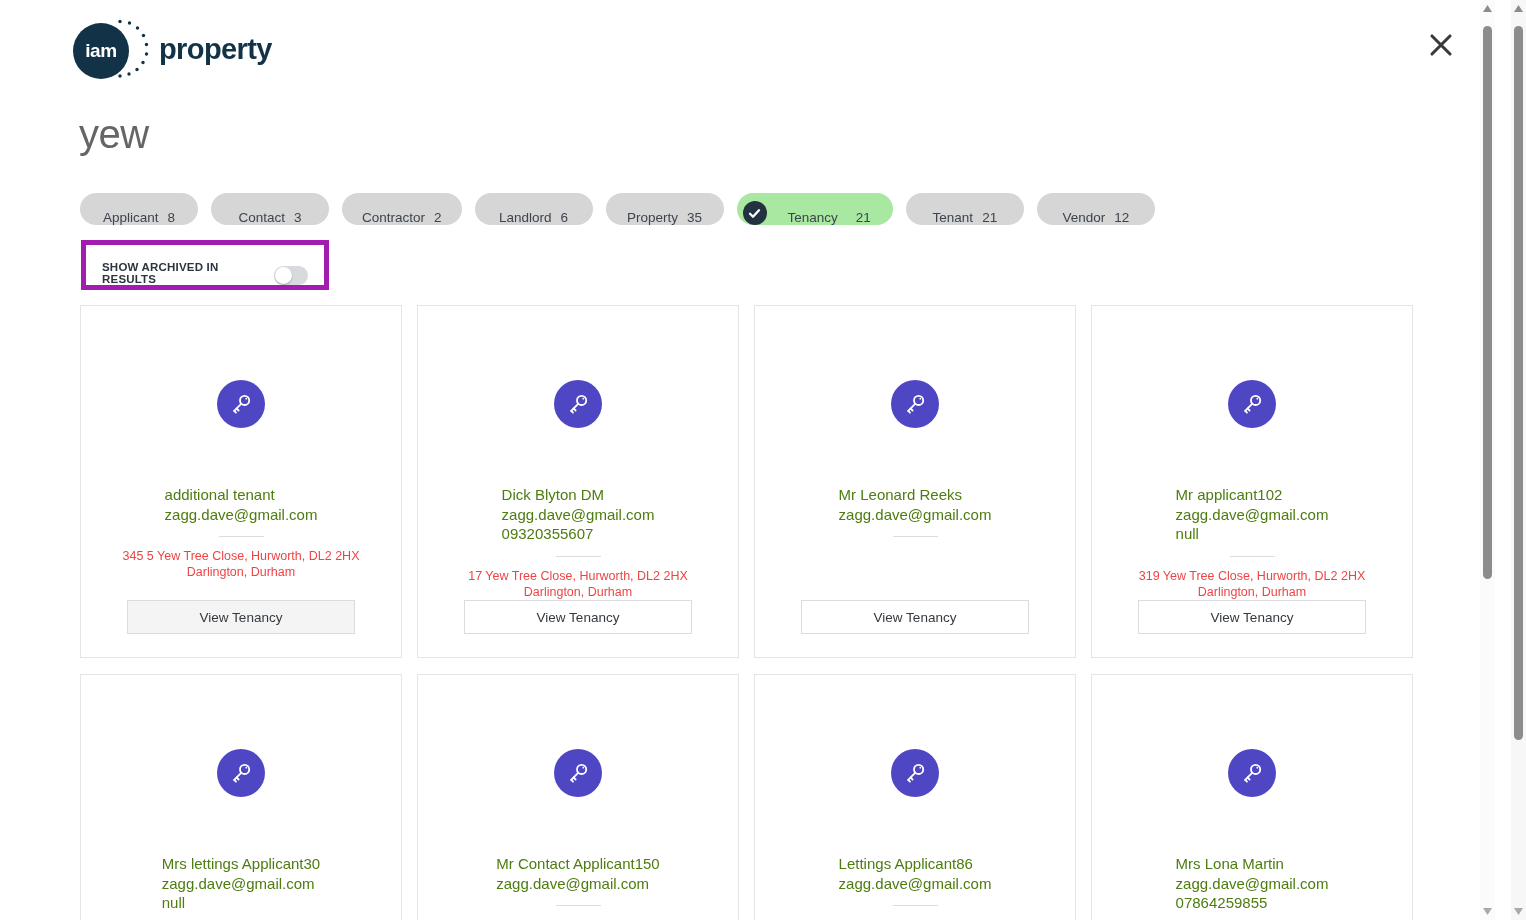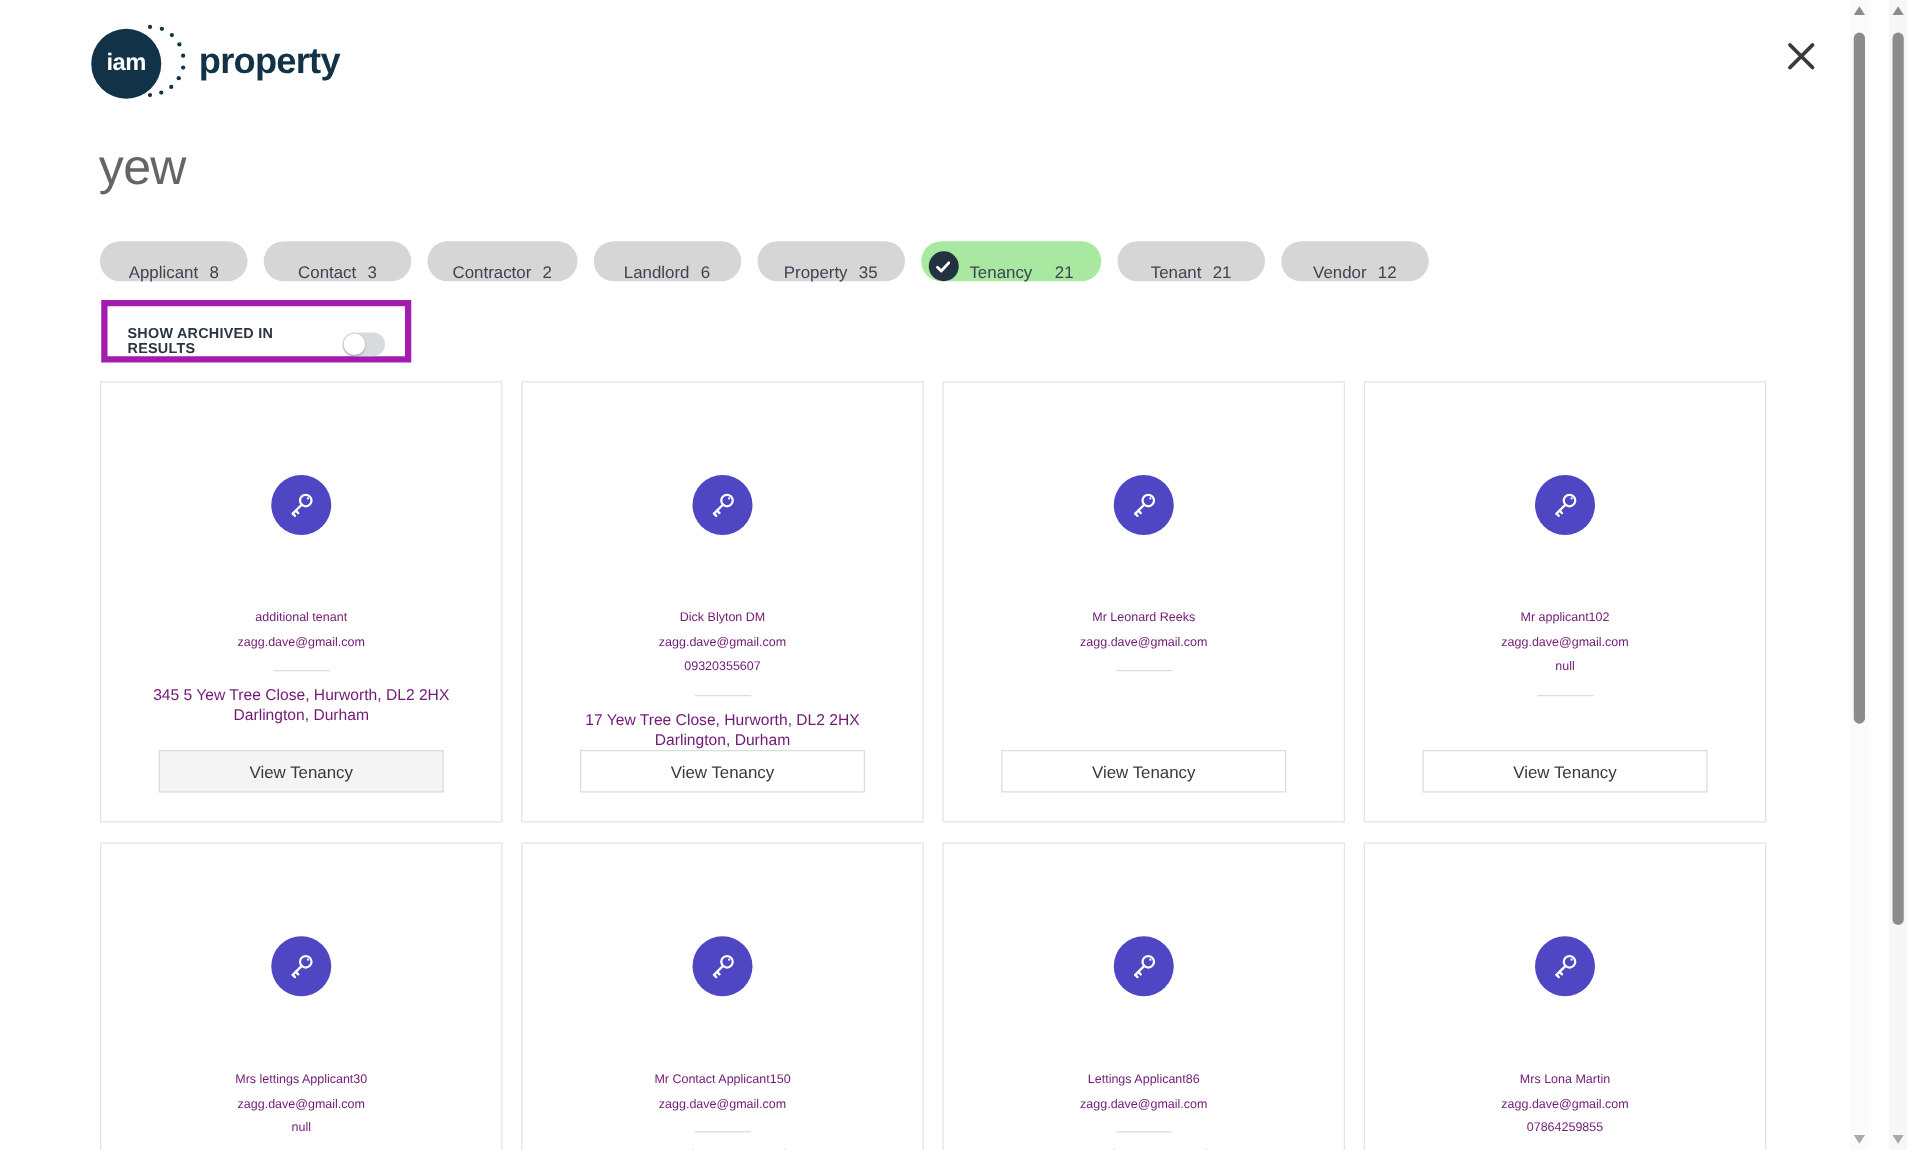--- a/index.html
+++ b/index.html
@@ -97,21 +97,21 @@
     display:flex; align-items:flex-end; justify-content:center; gap:9px;
     font-size:13.5px; color:#3c4450; cursor:pointer;
     white-space:nowrap;
   }
   .tab .cnt{ color:#3c4450; }
   .tab.active{ background:#a9e8a0; padding-left:6px; padding-right:22px; justify-content:flex-start;}
   .tab.active .check{
     width:24px; height:24px; border-radius:50%; background:#233240;
     display:flex; align-items:center; justify-content:center; flex:0 0 auto;
   }
-  .tab.active .lbl{ margin-left:0; }
+  .tab.active .lbl{ margin-left:12px; }
 
   .archive-box{
     position:absolute; left:81px; top:240px; width:248px; height:50px;
     border:5px solid #a21caf; background:#fff;
     display:flex; align-items:flex-end; padding:0 16px; gap:14px;
   }
   .archive-box .lbl{ font-size:11.5px; font-weight:700; color:#2c3440; letter-spacing:.2px; }
   .toggle{
     width:34px; height:19px; border-radius:10px; background:#d8dade; position:relative; cursor:pointer; flex:0 0 auto;
   }
@@ -127,27 +127,27 @@
   .card{
     border:1px solid #e4e4e4; background:#fff;
     height:353px; padding:0; display:flex; flex-direction:column; align-items:center;
   }
   .card .avatar{
     width:48px; height:48px; border-radius:50%; background:#4f46c4;
     display:flex; align-items:center; justify-content:center;
     margin-top:74px;
   }
   .card .name{
-    margin-top:57px; font-size:10px; color:#701a75; text-align:center; line-height:19.5px;
+    margin-top:57px; font-size:15px; color:#4d7c0f; line-height:19.5px;
     padding:0 18px;
   }
   .card .name .ln{ display:block; }
   .card .divider{ width:45px; height:1px; background:#dcdcdc; margin-top:12px; }
   .card .addr{
-    margin-top:11px; font-size:12.5px; color:#701a75; text-align:center; line-height:16px;
+    margin-top:11px; font-size:12.5px; color:#ef4444; text-align:center; line-height:16px;
     padding:0 22px;
   }
   .card .spacer{ flex:1 1 auto; }
   .card .view-btn{
     width:228px; height:34px; margin-bottom:23px;
     border:1px solid #dcdcdc; background:#fff;
     display:flex; align-items:center; justify-content:center;
     font-size:13.5px; color:#343a40; cursor:pointer;
   }
   .card .view-btn.hover{ background:#f4f4f4; }
@@ -429,20 +429,21 @@
                 <circle cx="17.3" cy="6.7" r="0.9" fill="#fff" stroke="none"></circle>
               </g>
             </svg>
         </div>
         <div class="name">
           <span class="ln">Mr applicant102</span>
           <span class="ln">zagg.dave@gmail.com</span>
           <span class="ln">null</span>
         </div>
         <div class="divider"></div>
+        <div class="addr">319 Yew Tree Close, Hurworth, DL2 2HX Darlington, Durham</div>
         <div class="spacer"></div>
         <div class="view-btn">View Tenancy</div>
       </div>
 
       <div class="card row2">
         <div class="avatar">
           <svg width="24" height="24" viewBox="0 0 24 24">
               <g fill="none" stroke="#fff" stroke-width="1.8" stroke-linecap="round" stroke-linejoin="round">
                 <circle cx="15.6" cy="8.4" r="4.6"></circle>
                 <path d="M12.4 11.7 L5.2 18.9"></path>

